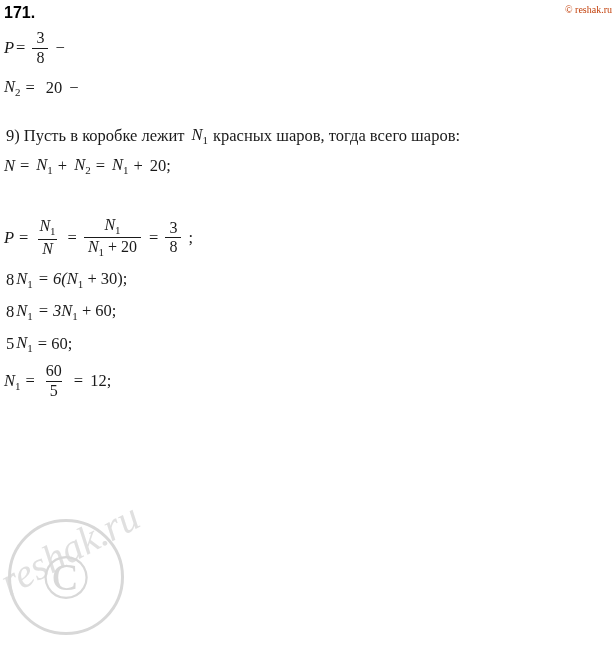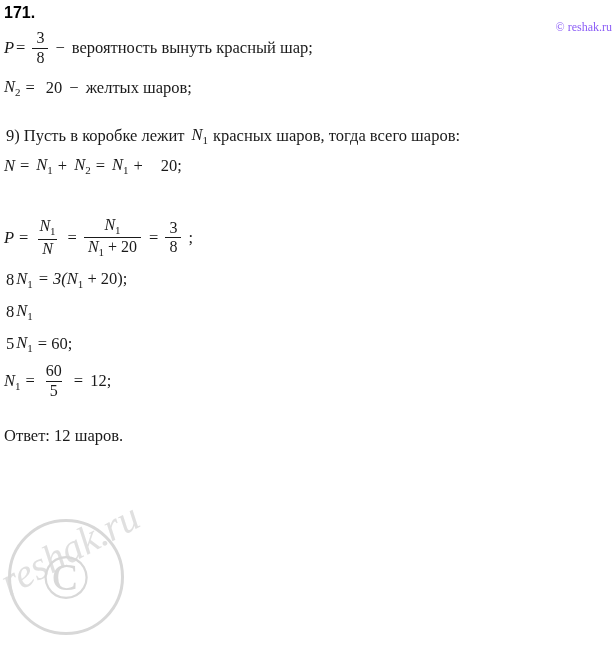--- a/index.html
+++ b/index.html
@@ -31,24 +31,24 @@
   .task-number {
     font-family: "Liberation Sans", sans-serif;
     font-weight: bold;
     font-size: 16px;
     color: #000;
     display: inline-block;
   }
   .watermark-text {
     position: absolute;
     right: 4px;
-    top: 20px;
-    font-family: "Liberation Serif", serif;
-    font-size: 12px;
-    color: #8b5cf6;
+    top: 4px;
+    font-family: "Liberation Serif", serif;
+    font-size: 10px;
+    color: #c2410c;
   }
   .content {
     position: relative;
     padding: 4px 6px 0 4px;
     box-sizing: border-box;
   }
   .line {
     font-size: 16.5px;
     line-height: 1.35;
     margin: 0 0 7px 0;
@@ -141,49 +141,47 @@
 
 
     <div class="eqline">
       <span class="ital">P</span>
       <span class="txt">=</span>
       <span class="frac">
         <span class="num">3</span>
         <span class="den">8</span>
       </span>
       <span class="txt">−</span>
-      <span class="txt" style="margin-left:5px;">вероятность вынуть красный шар;</span>
     </div>
 
     <div class="eqline" style="margin-top:10px;">
       <span class="ital"><span>N</span><span class="sub">2</span></span>
       <span class="txt" style="margin-left:5px;">=</span>
       <span class="txt" style="margin-left:9px;">20</span>
       <span class="txt" style="margin-left:5px;">−</span>
-      <span class="txt" style="margin-left:5px;">желтых шаров;</span>
     </div>
 
     <div class="gap-lg"></div>
 
     <div class="eqline">
       <span class="txt">9) Пусть в коробке лежит</span>
       <span class="ital" style="margin-left:5px;"><span>N</span><span class="sub">1</span></span>
       <span class="txt" style="margin-left:5px;">красных шаров, тогда всего шаров:</span>
     </div>
 
     <div class="eqline" style="margin-top:8px;">
       <span class="ital">N</span>
       <span class="txt" style="margin-left:5px;">=</span>
       <span class="ital" style="margin-left:5px;"><span>N</span><span class="sub">1</span></span>
       <span class="txt" style="margin-left:5px;">+</span>
       <span class="ital" style="margin-left:5px;"><span>N</span><span class="sub">2</span></span>
       <span class="txt" style="margin-left:5px;">=</span>
       <span class="ital" style="margin-left:5px;"><span>N</span><span class="sub">1</span></span>
       <span class="txt" style="margin-left:5px;">+</span>
-      <span class="txt" style="margin-left:16px;">20;</span>
+      <span class="txt" style="margin-left:5px;">20;</span>
     </div>
 
     <div class="gap-lg"></div>
     <div class="gap-sm"></div>
 
 
     <div class="eqline" style="margin-top:6px;">
       <span class="ital">P</span>
       <span class="txt" style="margin-left:5px;">=</span>
       <span class="frac">
@@ -199,26 +197,27 @@
       <span class="frac">
         <span class="num">3</span>
         <span class="den">8</span>
       </span>
       <span class="txt">;</span>
     </div>
 
     <div class="eqline" style="margin-top:10px;">
       <span class="txt">8</span>
       <span class="ital"><span>N</span><span class="sub">1</span></span>
-      <span class="txt" style="margin-left:5px;"><span class="ital">= 3(N</span><span class="sub ital">1</span> <span>+ 20);</span></span>
+      <span class="txt" style="margin-left:5px;"><span class="ital">= 6(N</span><span class="sub ital">1</span> <span>+ 30);</span></span>
     </div>
 
     <div class="eqline" style="margin-top:10px;">
       <span class="txt">8</span>
       <span class="ital"><span>N</span><span class="sub">1</span></span>
+      <span class="txt" style="margin-left:5px;"><span class="ital">= 3N</span><span class="sub ital">1</span> <span>+ 60;</span></span>
     </div>
 
     <div class="eqline" style="margin-top:10px;">
       <span class="txt">5</span>
       <span class="ital"><span>N</span><span class="sub">1</span></span>
       <span class="txt" style="margin-left:5px;">= 60;</span>
     </div>
 
     <div class="eqline" style="margin-top:8px;">
       <span class="ital"><span>N</span><span class="sub">1</span></span>
@@ -226,20 +225,19 @@
       <span class="frac">
         <span class="num">60</span>
         <span class="den">5</span>
       </span>
       <span class="txt" style="margin-left:3px;">=</span>
       <span class="txt" style="margin-left:5px;text-align:center;">12;</span>
     </div>
 
     <div class="gap-md"></div>
 
-    <div class="answer">Ответ:  12 шаров.</div>
 
   </div>
 
   <div class="wm-diag">reshak.ru</div>
   <div class="wm-circle">©</div>
 
 </div>
 
 </body></html>

